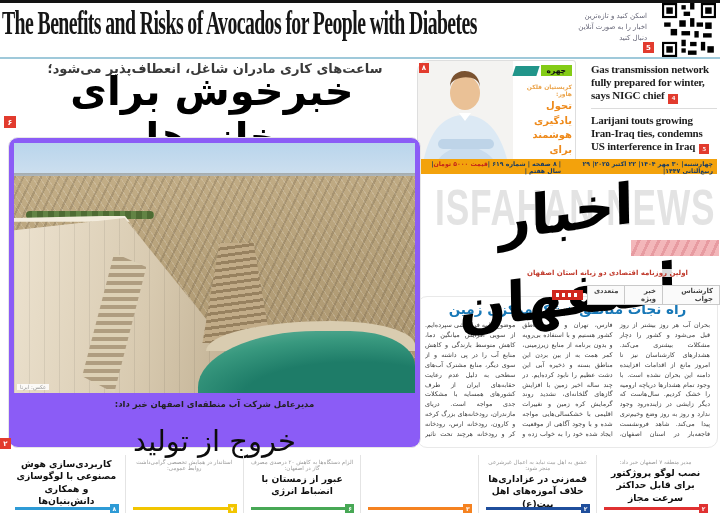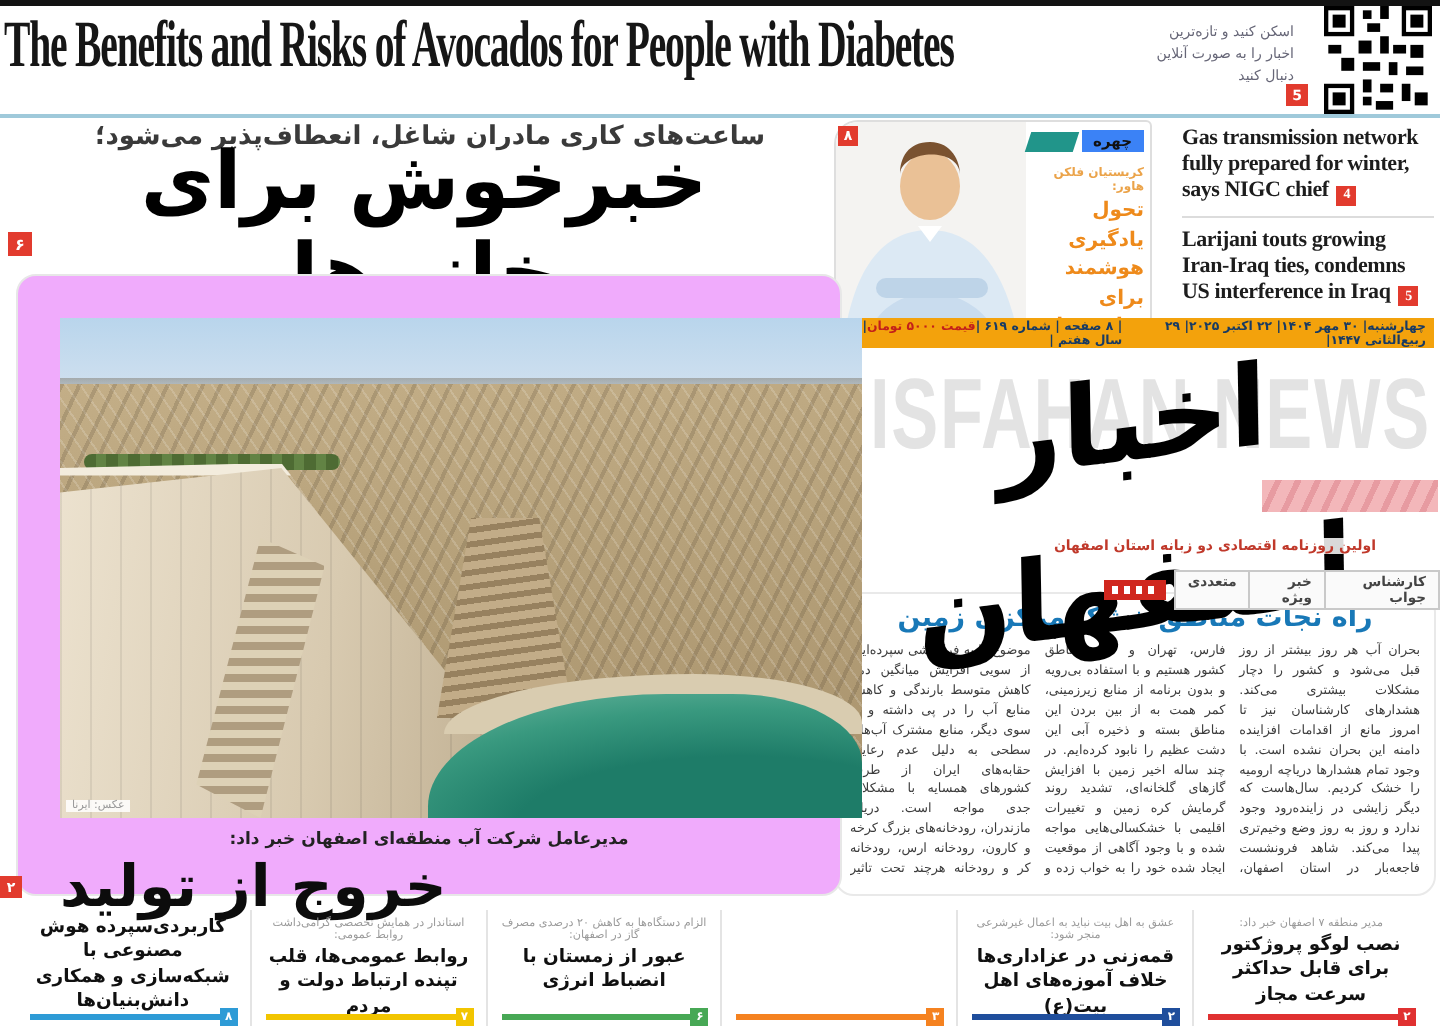--- a/index.html
+++ b/index.html
@@ -23,21 +23,21 @@
   .lead-headline{position:absolute;left:14px;top:68px;width:396px;text-align:center;
       font-size:40px;font-weight:bold;color:#000;direction:rtl;letter-spacing:-1px;}
   .badge-6{position:absolute;left:4px;top:116px;width:12px;height:12px;font-size:8px;}
   
   .profile{position:absolute;left:417px;top:60px;width:157px;height:102px;
       border:1px solid #dedede;border-radius:12px 3px 3px 3px;overflow:hidden;background:#fff;}
   .profile-badge{position:absolute;left:419px;top:63px;width:10px;height:10px;font-size:7px;z-index:6;}
   .profile-photo{position:absolute;left:0;top:0;width:95px;height:102px;}
   .profile-text{position:absolute;right:3px;top:4px;width:58px;direction:rtl;text-align:right;}
   .tagrow{display:flex;direction:rtl;align-items:center;gap:3px;}
-  .tag-yellow{background:#3b82f6;color:#111;font-weight:bold;font-size:7.5px;padding:1px 6px;}
+  .tag-yellow{background:#84cc16;color:#111;font-weight:bold;font-size:7.5px;padding:1px 6px;}
   .tag-teal{width:24px;height:10px;background:#21958a;transform:skewX(-18deg);}
   .profile-kicker{margin-top:7px;font-size:6px;color:#eba349;font-weight:bold;}
   .profile-title{margin-top:2px;font-size:10px;line-height:1.45;font-weight:bold;color:#ee8a1b;}
   .teal-tri{position:absolute;left:404px;top:146px;width:0;height:0;border-top:5px solid transparent;
       border-bottom:5px solid transparent;border-right:8px solid #2a9d8f;}
   
   .ennews{position:absolute;left:591px;top:63px;width:126px;}
   .ennews-item{font-family:"Liberation Serif",serif;font-weight:bold;font-size:11px;
       line-height:1.2;color:#1d1d1d;letter-spacing:-.2px;}
   .ennews-item.first{border-bottom:1px solid #dcdcdc;padding-bottom:5px;margin-bottom:5px;}
@@ -71,21 +71,21 @@
   .tab:first-child{border-left:none;}
   
   .article{position:absolute;left:417px;top:296px;width:301px;height:152px;
       border:1px solid #e9e9e9;border-radius:10px;box-sizing:border-box;padding:3px 7px;}
   .article-headline{text-align:center;font-size:13.5px;font-weight:bold;color:#1878b7;
       direction:rtl;margin:1px 0 4px;}
   .article-body{direction:rtl;text-align:justify;font-size:6.4px;line-height:1.55;color:#3c3c3c;
       column-count:3;column-gap:7px;height:120px;overflow:hidden;}
   
   .photoblock{position:absolute;left:8px;top:137px;width:413px;height:311px;
-      border:1px solid #e7e7e7;border-radius:10px;box-sizing:border-box;padding:21px;background:#f0abfc;}
+      border:1px solid #e7e7e7;border-radius:10px;box-sizing:border-box;padding:5px;background:#8b5cf6;}
   .photo{position:relative;width:401px;height:250px;overflow:hidden;
       background:linear-gradient(#b9d5ec 0%,#cfe0ef 14%,#cbb793 15%);}
   .hill{position:absolute;left:0;right:0;top:13%;bottom:0;
       background:
         repeating-linear-gradient(115deg,rgba(80,66,48,.20) 0 2px,transparent 2px 8px),
         repeating-linear-gradient(55deg,rgba(255,255,255,.16) 0 1px,transparent 1px 6px),
         linear-gradient(175deg,#c3ae87 0%,#b5a079 45%,#a8926c 100%);}
   .ridge{position:absolute;left:0;right:0;top:12%;height:5%;
       background:linear-gradient(rgba(90,75,50,.35),rgba(90,75,50,0));}
   .trees{position:absolute;left:3%;top:27%;width:32%;height:3.5%;border-radius:4px;
@@ -104,22 +104,22 @@
       clip-path:polygon(25% 0,75% 0,100% 100%,0 100%);
       background:repeating-linear-gradient(172deg,#97815f 0 3px,#c2ac88 3px 7px);}
   .apron{position:absolute;right:0;bottom:17%;width:52%;height:12%;
       border-radius:60% 40% 0 0/100% 80% 0 0;background:#d9ccb0;}
   .water{position:absolute;right:0;bottom:0;width:54%;height:25%;
       border-radius:55% 30% 0 0/90% 55% 0 0;
       background:radial-gradient(130% 150% at 72% 110%,#1e7c68 0 40%,#39997f 65%,#7cc1ab 100%);}
   .credit{position:absolute;left:3px;bottom:3px;font-size:5.5px;color:#999;direction:rtl;
       background:rgba(255,255,255,.85);padding:0 3px;}
   .photo-kicker{text-align:center;font-size:8.5px;font-weight:bold;color:#222;direction:rtl;margin-top:6px;}
-  .photo-headline{text-align:left;font-size:29px;font-weight:bold;color:#0c0c0c;direction:rtl;
-      margin-top:1px;letter-spacing:-.5px;}
+  .photo-headline{text-align:center;font-size:29px;font-weight:normal;color:#0c0c0c;direction:rtl;
+      margin-top:15px;letter-spacing:-.5px;}
   .badge-2{position:absolute;left:0;top:438px;width:11px;height:11px;font-size:7px;}
   
   .bottom{position:absolute;left:8px;top:455px;width:706px;height:58px;display:flex;}
   .cell{flex:1;position:relative;direction:rtl;text-align:center;padding:0 7px 8px;
       border-right:1px solid #e4e4e4;box-sizing:border-box;}
   .cell:last-child{border-right:none;}
   .cell-kicker{font-size:5.6px;color:#9a9a9a;margin:4px 0 2px;}
   .cell-title{font-size:9.2px;font-weight:bold;color:#101010;line-height:1.35;}
   .cell.nokicker .cell-title{margin-top:3px;}
   .cell-bar{position:absolute;left:7px;right:7px;bottom:3px;height:3.5px;background:#999;}
@@ -243,28 +243,27 @@
       <div class="water"></div>
       <div class="credit">عکس: ایرنا</div>
     </div>
     <div class="photo-kicker">مدیرعامل شرکت آب منطقه‌ای اصفهان خبر داد:</div>
     <div class="photo-headline">خروج از تولید</div>
   </div>
   <div class="badge badge-2">۲</div>
 
   <div class="bottom">
     <div class="cell nokicker">
-      <div class="cell-title">کاربردی‌سپرده هوش مصنوعی با شبکه‌سازی و همکاری دانش‌بنیان‌ها</div>
+      <div class="cell-title">کاربردی‌سازی هوش مصنوعی با لوگو‌سازی و همکاری دانش‌بنیان‌ها</div>
       <div class="cell-bar" style="background: rgb(46, 155, 214);">
         <span class="badge cell-badge" style="background: rgb(46, 155, 214);">۸</span>
       </div>
     </div>
     <div class="cell">
       <div class="cell-kicker">استاندار در همایش تخصصی گرامی‌داشت روابط عمومی:</div>
-      <div class="cell-title">روابط عمومی‌ها، قلب تپنده ارتباط دولت و مردم</div>
       <div class="cell-bar" style="background: rgb(242, 197, 0);">
         <span class="badge cell-badge" style="background: rgb(242, 197, 0);">۷</span>
       </div>
     </div>
     <div class="cell">
       <div class="cell-kicker">الزام دستگاه‌ها به کاهش ۲۰ درصدی مصرف گاز در اصفهان:</div>
       <div class="cell-title">عبور از زمستان با انضباط انرژی</div>
       <div class="cell-bar" style="background: rgb(71, 168, 85);">
         <span class="badge cell-badge" style="background: rgb(71, 168, 85);">۶</span>
       </div>

